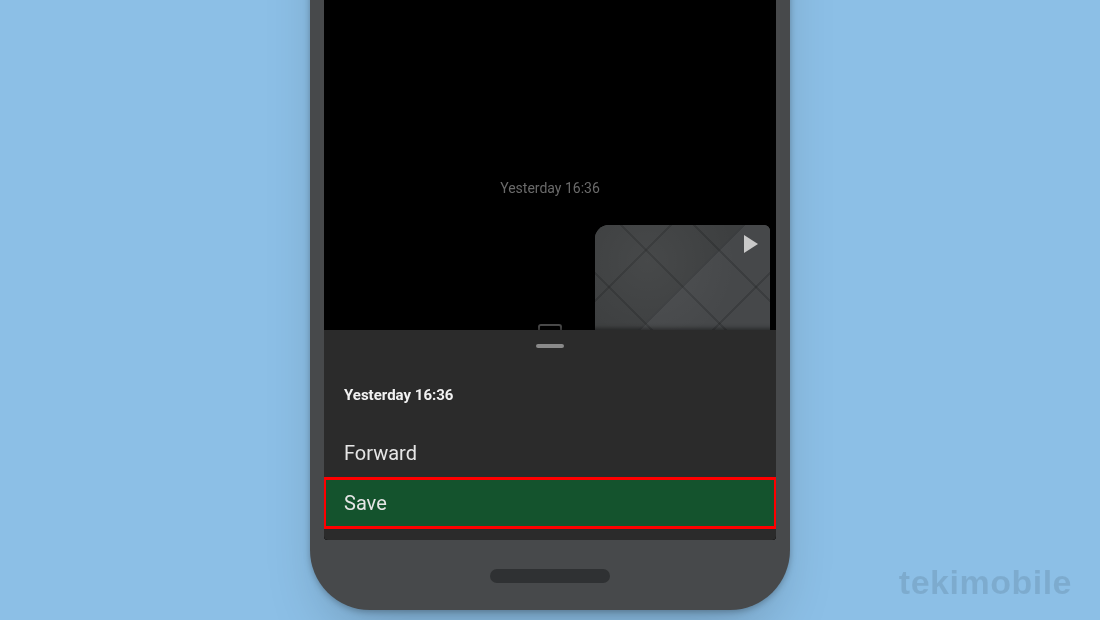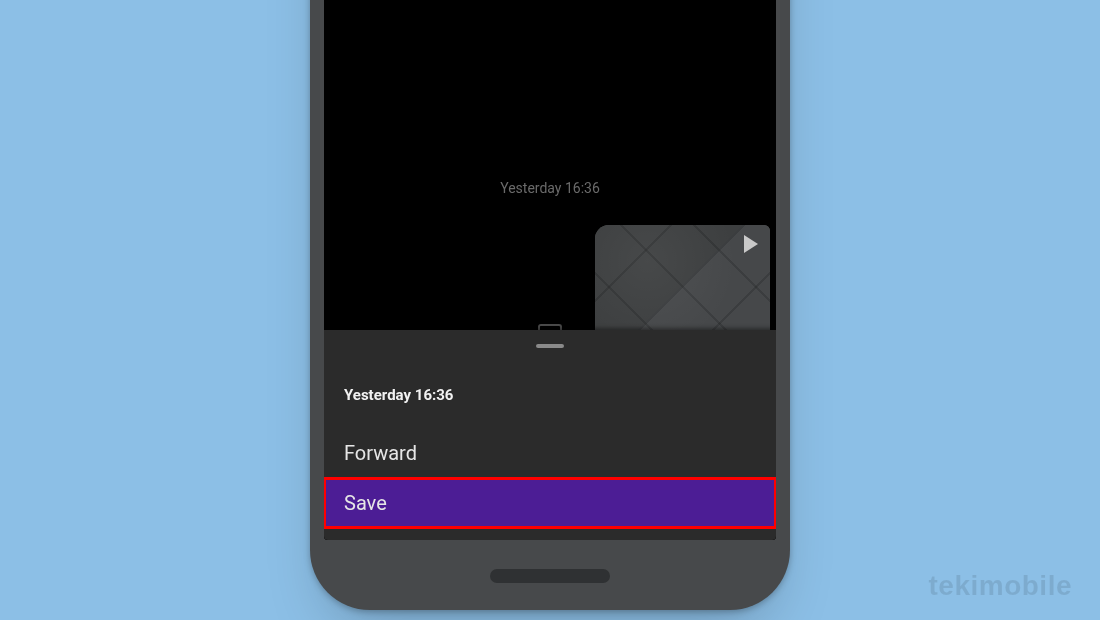--- a/index.html
+++ b/index.html
@@ -9,21 +9,21 @@
     font-family: 'Roboto', 'Helvetica Neue', Arial, sans-serif;
     position: relative;
     overflow: hidden;
   }
 
   
   .watermark {
     position: absolute;
     right: 28px;
     bottom: 18px;
-    font-size: 28px;
+    font-size: 34px;
     font-weight: 700;
     letter-spacing: 0.5px;
     color: rgba(0,0,0,0.1);
     user-select: none;
     font-family: 'Segoe UI', Arial, sans-serif;
   }
 
   
   .phone {
     position: absolute;
@@ -151,21 +151,21 @@
     height: 50px;
     line-height: 50px;
     padding: 0 20px;
     color: #e6e6e6;
     font-size: 20px;
     cursor: pointer;
   }
   .menu-item.highlighted {
     outline: 3px solid #ff0000;
     outline-offset: -2px;
-    background: #4c1d95;
+    background: #14532d;
   }
 
   
   .mini-bar {
     position: absolute;
     top: 624px;
     left: 50%;
     transform: translateX(-50%);
     width: 24px;
     height: 8px;

